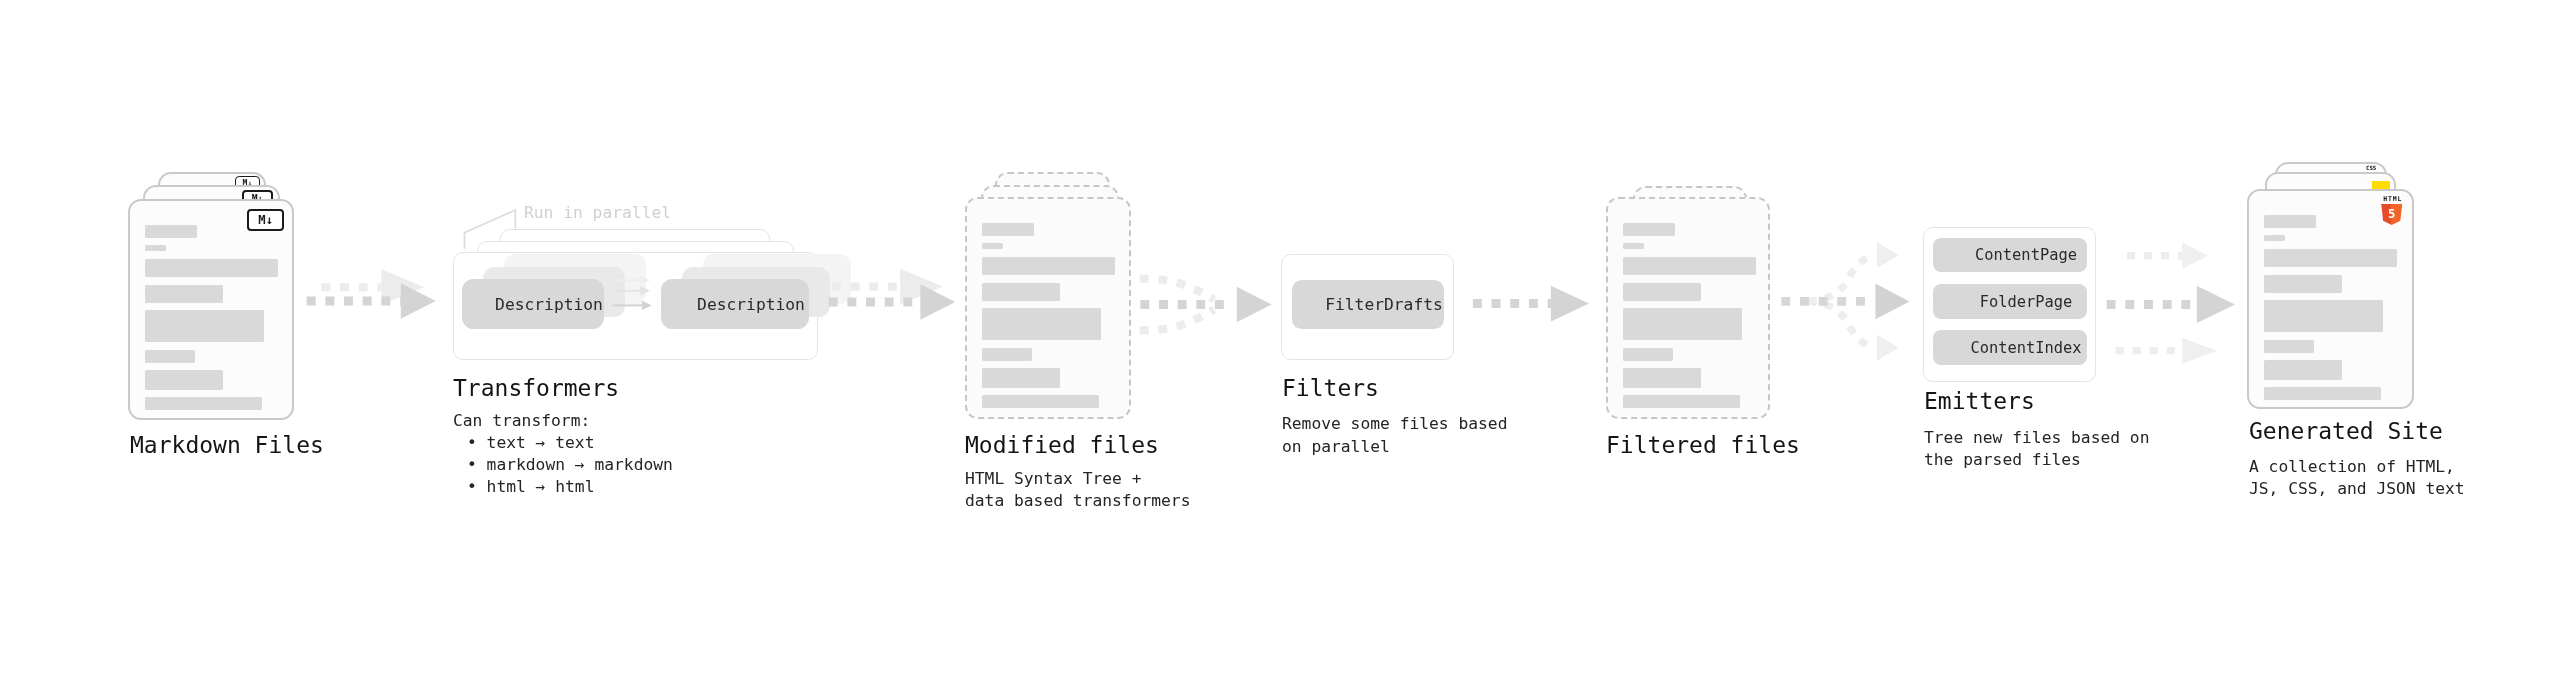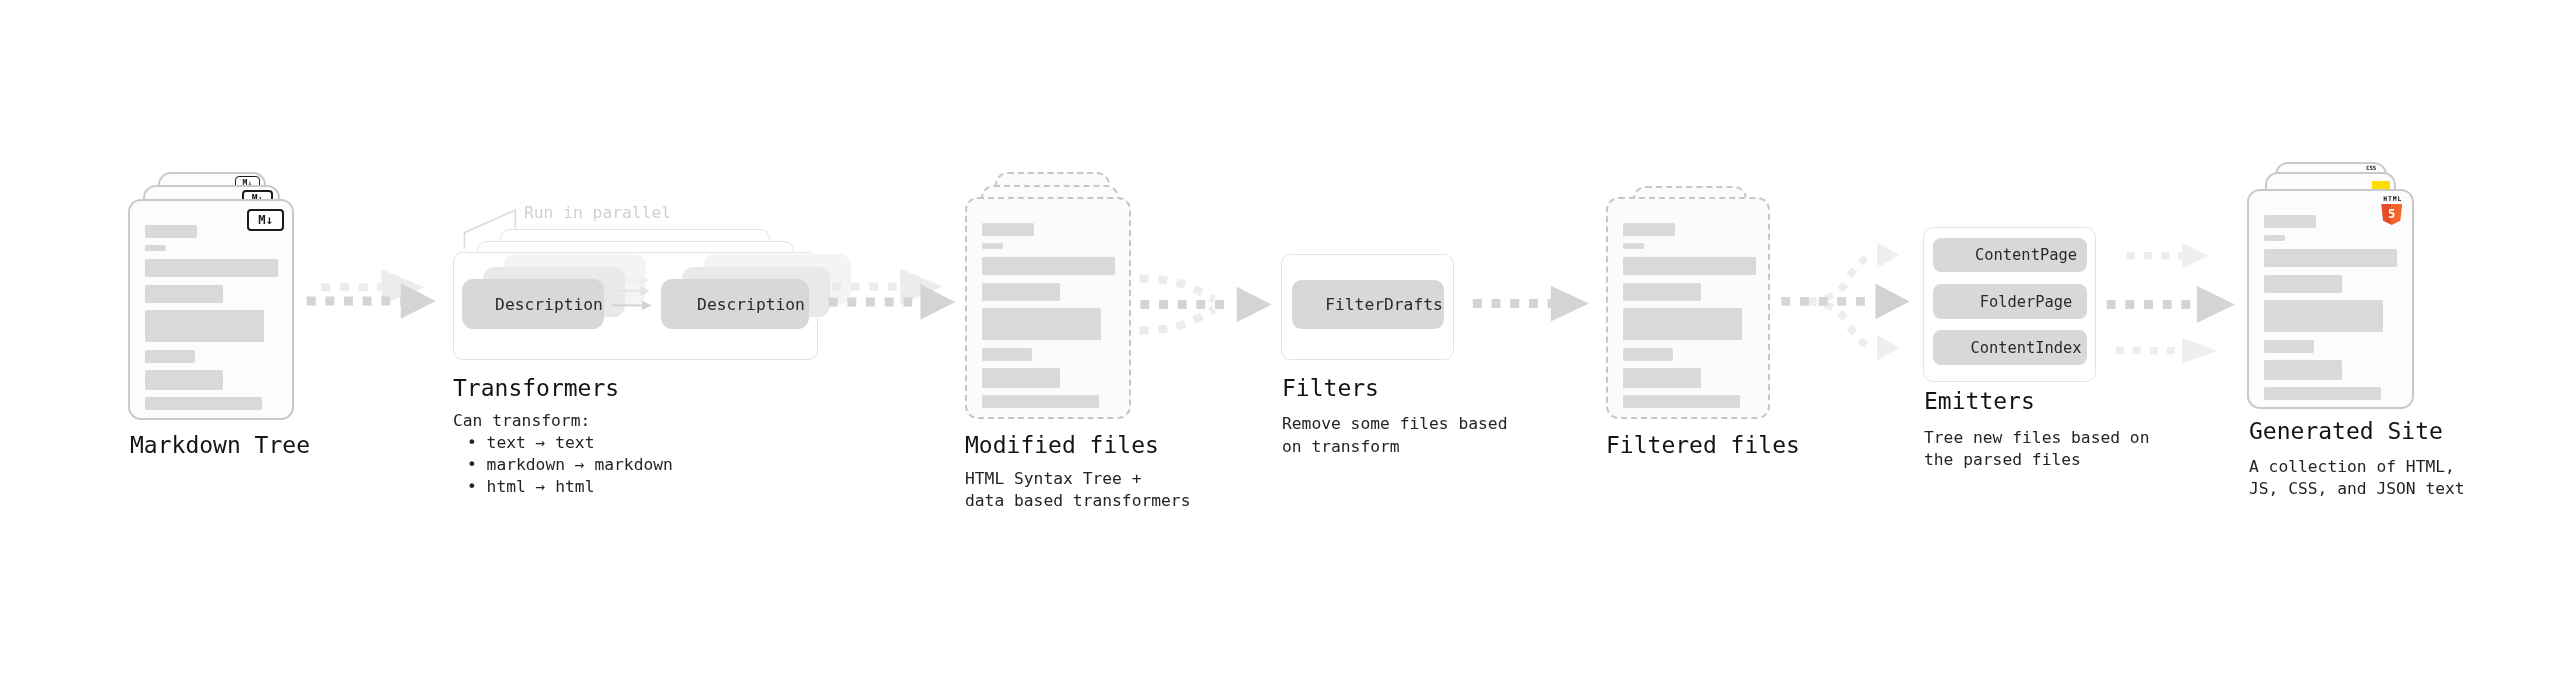--- a/index.html
+++ b/index.html
@@ -59,21 +59,21 @@
           <i class="bar" style="width: 52px; height: 12.2px;"></i>
           <i class="bar" style="width: 20.3px; height: 6.5px;"></i>
           <i class="bar" style="width: 133px; height: 18.7px;"></i>
           <i class="bar" style="width: 78px; height: 18px;"></i>
           <i class="bar" style="width: 119px; height: 32.5px;"></i>
           <i class="bar" style="width: 50px; height: 13px;"></i>
           <i class="bar" style="width: 78px; height: 19.5px;"></i>
           <i class="bar" style="width: 117px; height: 13px;"></i>
         </div>
     </div>
-    <div class="title" style="left:130px;top:432px;">Markdown Tree</div>
+    <div class="title" style="left:130px;top:432px;">Markdown Files</div>
   </div>
 
   <svg style="left:297px;top:262px;" width="146" height="65" viewBox="0 0 180 80">
     <line x1="30" y1="31" x2="104" y2="31" stroke="#ececec" stroke-width="10" stroke-dasharray="11 12"></line>
     <polygon points="104,9 104,53 157,31" fill="#ececec"></polygon>
     <line x1="12" y1="48" x2="128" y2="48" stroke="#d4d4d4" stroke-width="11" stroke-dasharray="11 12"></line>
     <polygon points="128,26 128,70 171,48" fill="#d4d4d4"></polygon>
   </svg>
 
   <div>
@@ -146,21 +146,21 @@
     <line x1="9" y1="50" x2="116" y2="50" stroke="#d4d4d4" stroke-width="11" stroke-dasharray="11 12"></line>
     <polygon points="128,28 128,72 171,50" fill="#d4d4d4"></polygon>
   </svg>
 
   <div>
     <div class="gbox" style="left:1281px;top:254px;width:173px;height:106px;"></div>
     <div class="pill" style="left:1292px;top:280px;width:152px;height:49px;border-radius:9.8px;">FilterDrafts</div>
     <div class="title" style="left:1282px;top:375px;">Filters</div>
     <div class="sub" style="left:1282px;top:412px;line-height:23px;">
       <div class="line">Remove some files based</div>
-      <div class="line">on transform</div>
+      <div class="line">on parallel</div>
     </div>
   </div>
 
   <svg style="left:1468px;top:279px;" width="130" height="49" viewBox="0 0 160 60">
     <line x1="6" y1="30" x2="102" y2="30" stroke="#d4d4d4" stroke-width="11" stroke-dasharray="11 12"></line>
     <polygon points="102,8 102,52 149,30" fill="#d4d4d4"></polygon>
   </svg>
 
   <div>
     <div class="doc dashed" style="left:1633px;top:186px;width:114px;height:77px;"></div>

